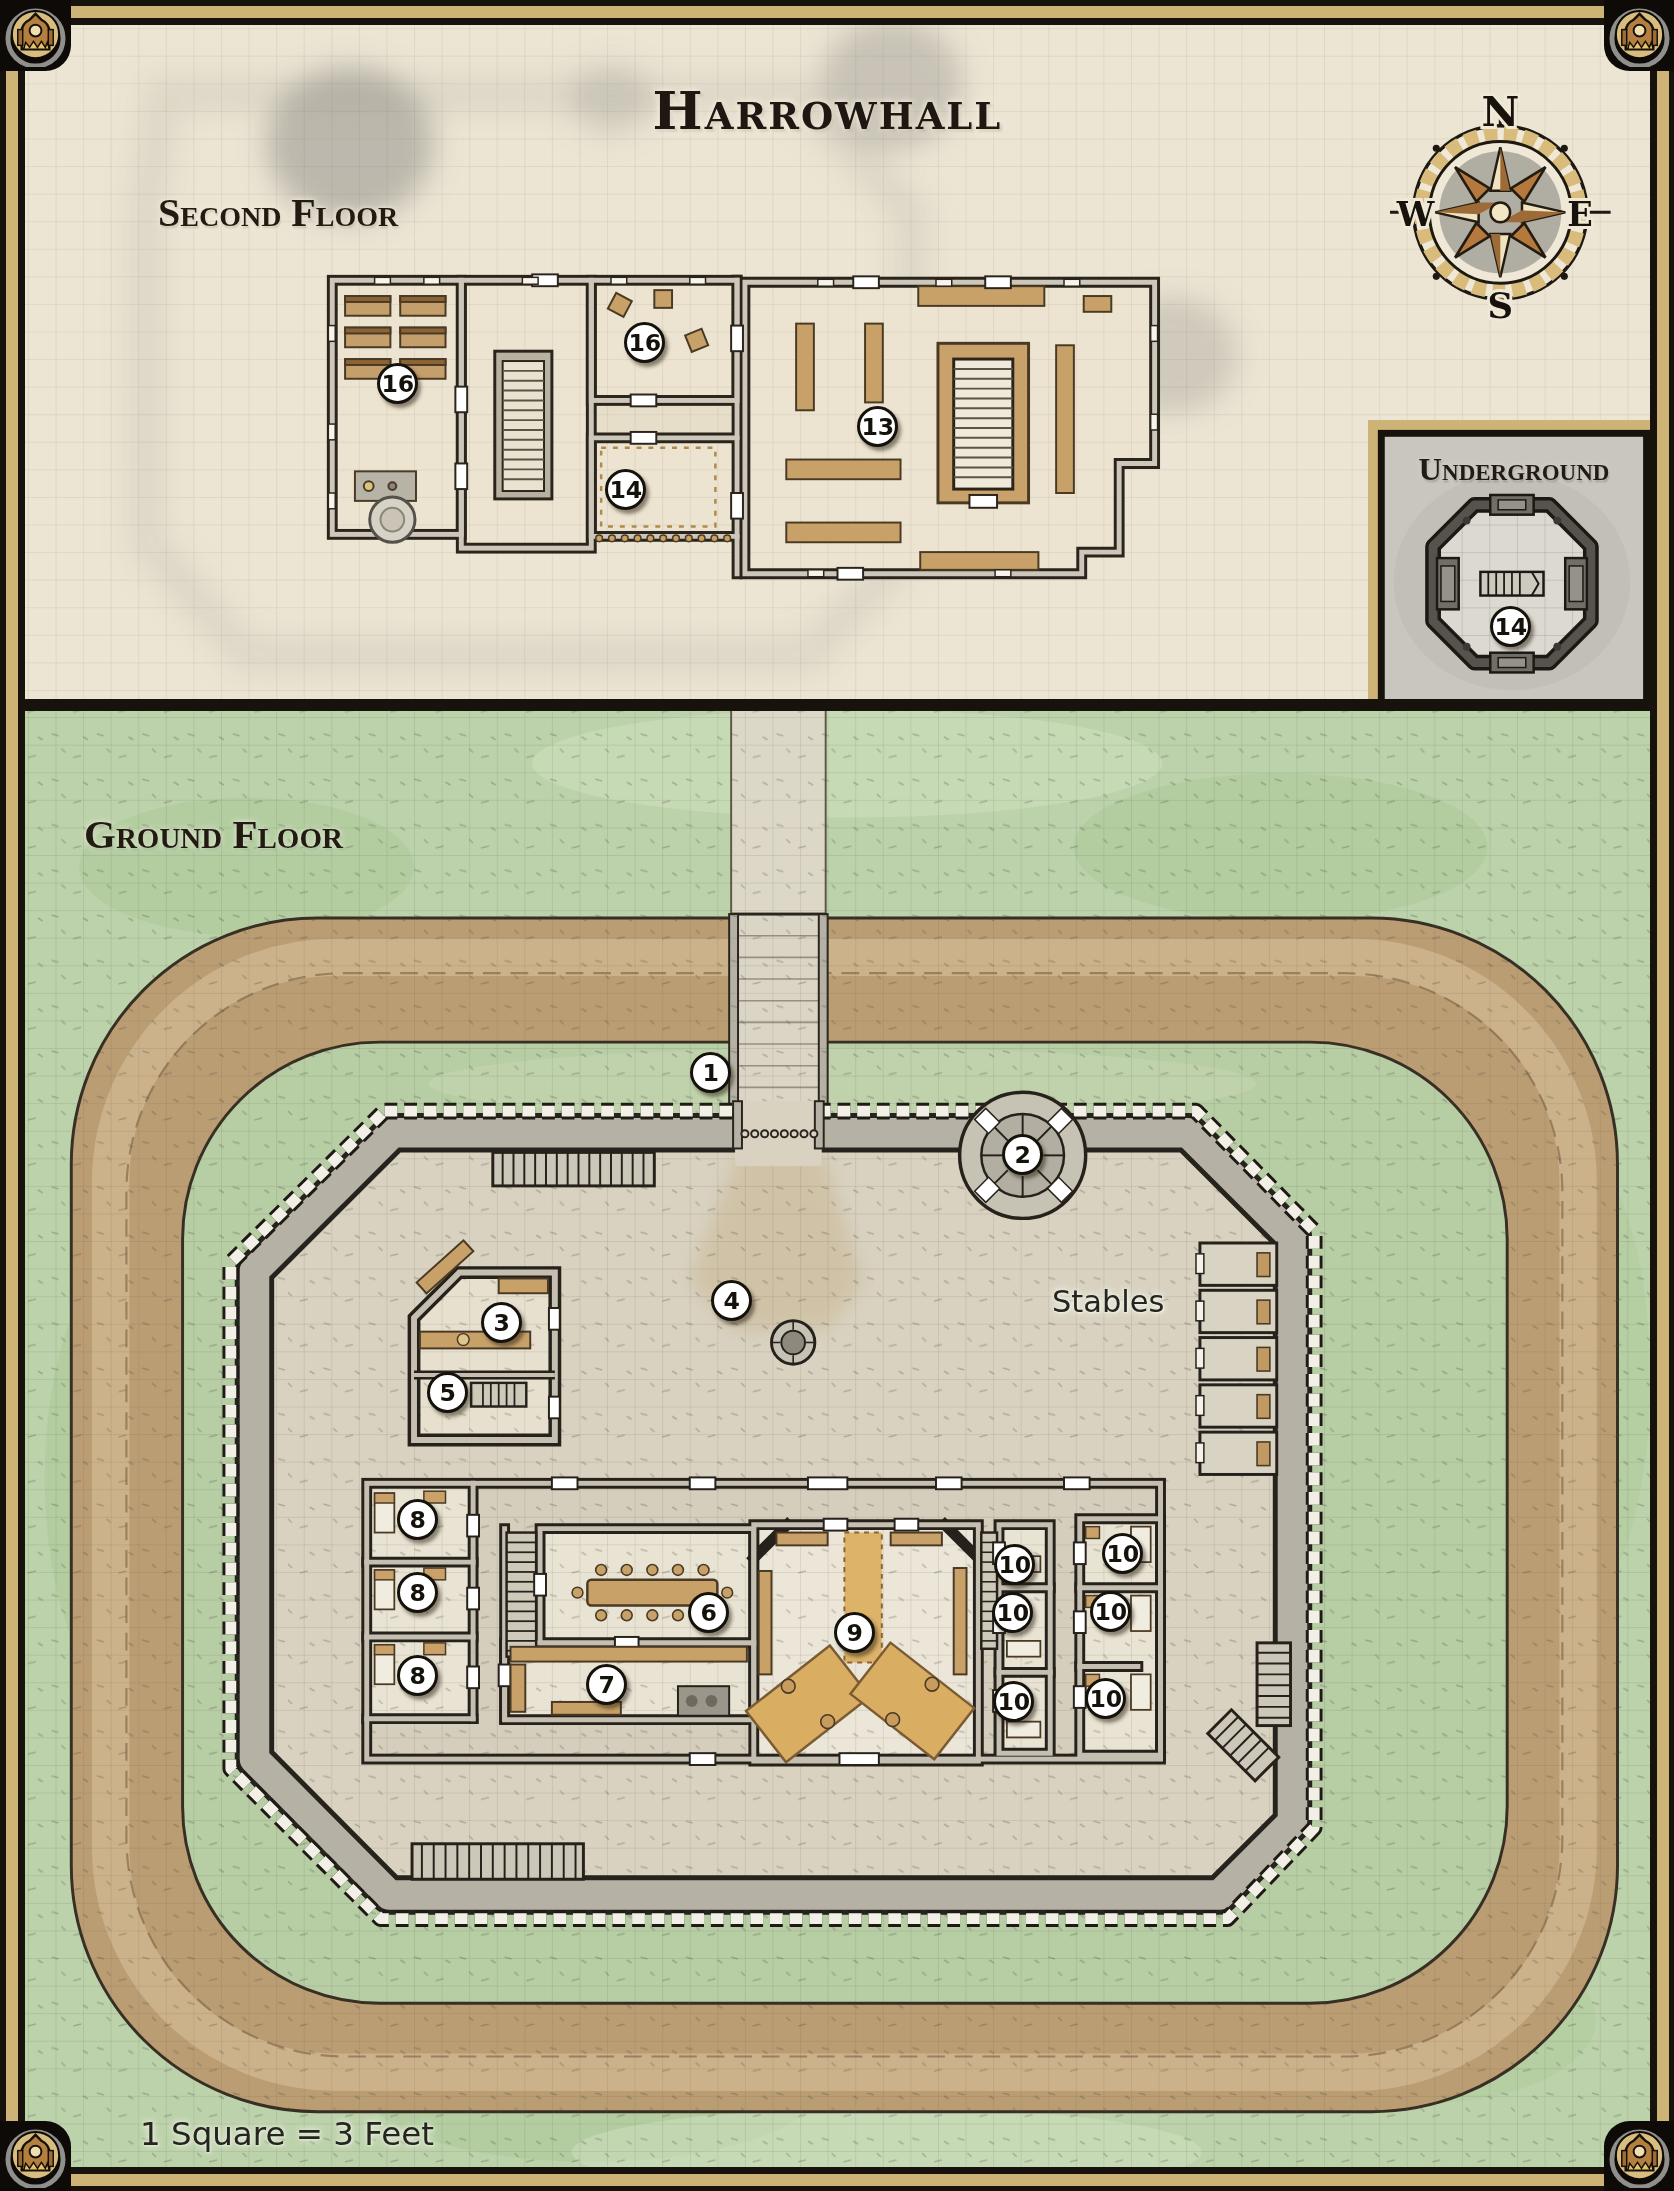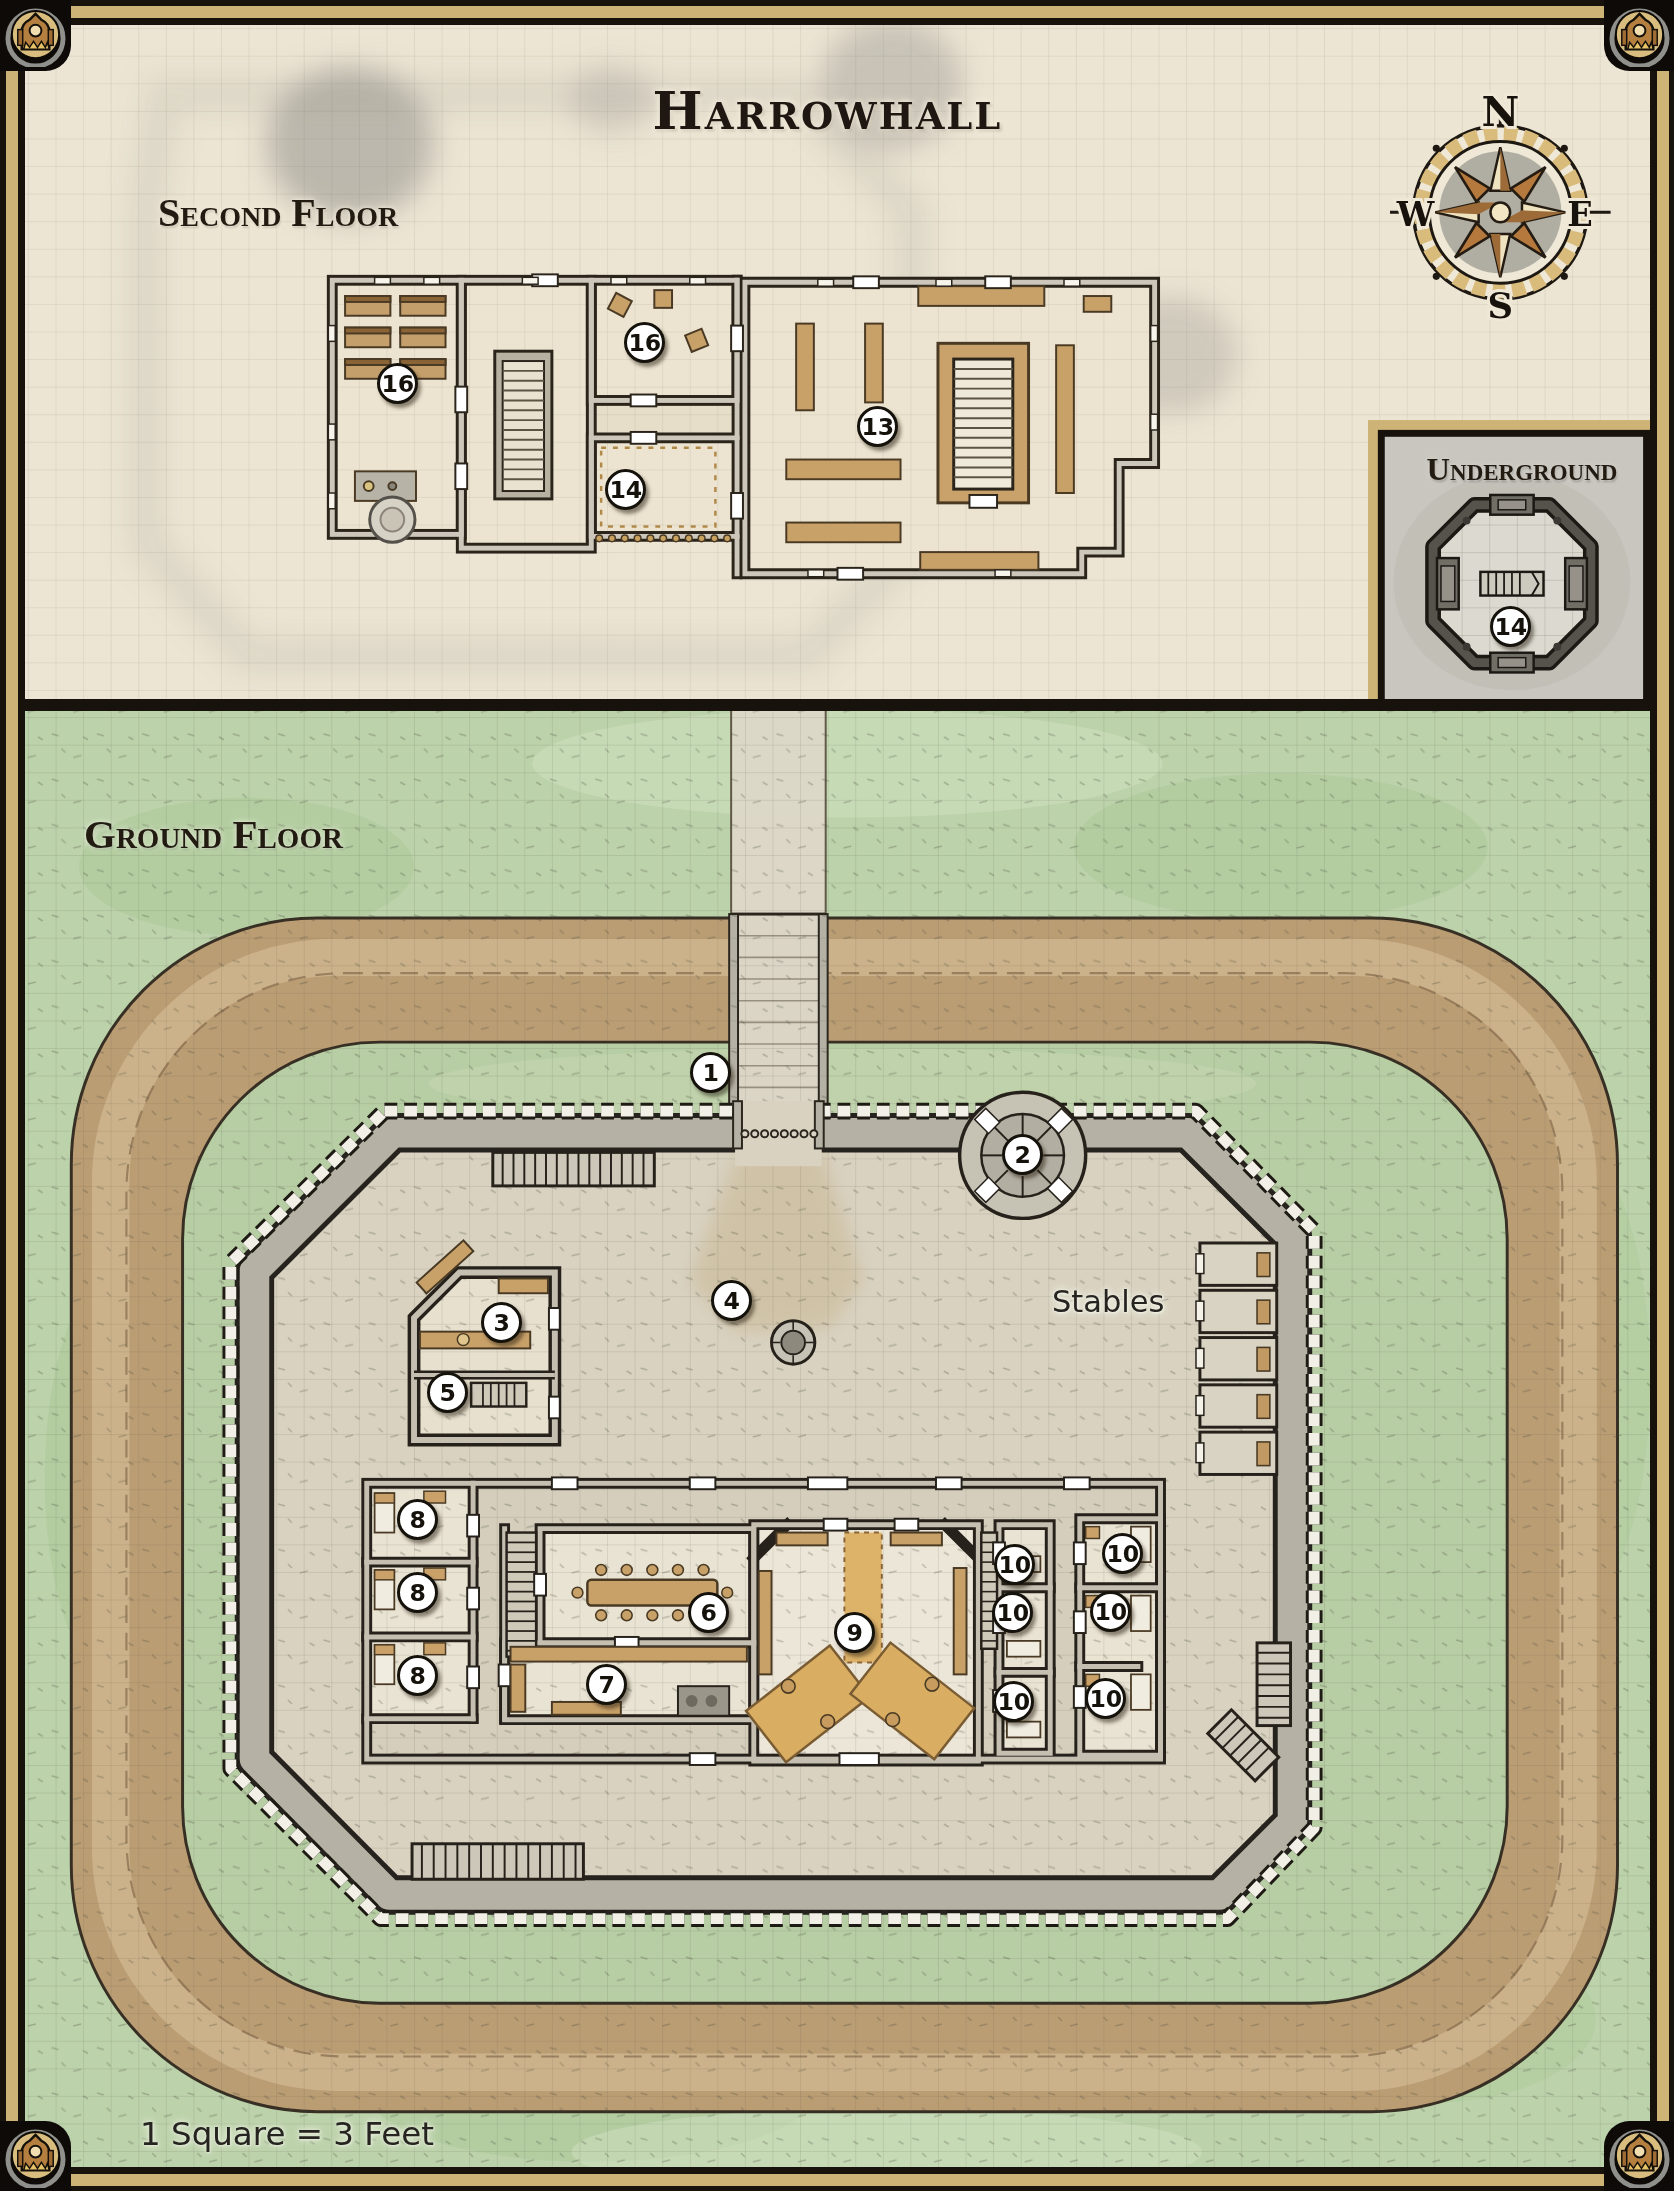--- a/index.html
+++ b/index.html
@@ -16,21 +16,21 @@
   .map-title{position:absolute;left:532px;top:83px;width:591px;text-align:center;
      font-family:"DejaVu Serif",serif;font-weight:bold;font-variant:small-caps;
      font-size:53px;letter-spacing:2px;color:#1f1812;z-index:20;line-height:1.05;
      text-shadow:0 0 4.9px #f2ecdc,0 0 8.9px #f2ecdc,2px 2px 3px rgba(120,110,90,.45);}
   .floor-label{position:absolute;font-family:Liberation Serif, serif;font-weight:bold;
      font-variant:small-caps;color:#221b12;z-index:20;line-height:1;
      text-shadow:0 0 3.9px #eee8d8,0 0 7.9px #eee8d8,1px 2px 2px rgba(110,100,80,.4);}
   .lbl-second{left:158px;top:193px;font-size:40px;}
   .lbl-ground{left:84px;top:814px;font-size:41px;text-shadow:0 0 3.9px #dfe8d0,0 0 7.9px #dfe8d0,1px 2px 2px rgba(90,100,80,.4);}
   .lbl-under{left:1384px;top:453px;width:260px;text-align:center;font-size:32.5px;z-index:22;
-     text-shadow:0 0 3.9px #d3d1ca,0 0 7.9px #d3d1ca,1px 2px 2px rgba(70,70,65,.5);padding-left:8px;}
+     text-shadow:0 0 3.9px #d3d1ca,0 0 7.9px #d3d1ca,1px 2px 2px rgba(70,70,65,.5);}
   .plain-label{position:absolute;color:#262420;z-index:20;line-height:1;font-weight:500;
      text-shadow:0 0 3px #eef0e2,0 0 5.9px #eef0e2,0 0 8.9px #eef0e2,1px 1px 2px #eef0e2;}
   .lbl-stables{left:1052px;top:1287px;font-size:30.5px;}
   .lbl-scale{left:140px;top:2118px;font-size:32.5px;text-shadow:0 0 3px #dfe8d2,0 0 5.9px #dfe8d2,0 0 8.9px #dfe8d2,1px 1px 2px #dfe8d2;}
   .marker-layer{position:absolute;inset:0;z-index:30;}
   .marker{position:absolute;width:35px;height:35px;margin:-20.7px 0 0 -20.7px;background:#ffffff;
      border:3px solid #15120c;border-radius:50%;display:flex;align-items:center;justify-content:center;
      font-size:23.6px;font-weight:600;color:#15120c;box-shadow:3px 3.9px 3.9px rgba(40,30,15,.5);}
   .corner{position:absolute;width:71px;height:71px;background:#0d0a07;z-index:45;}
   .corner svg{position:static;}

